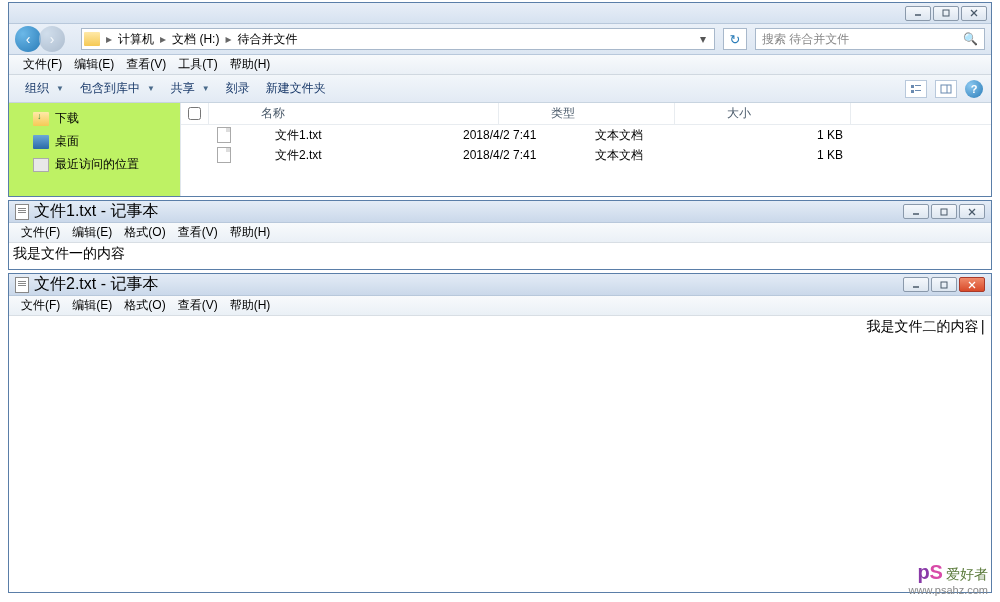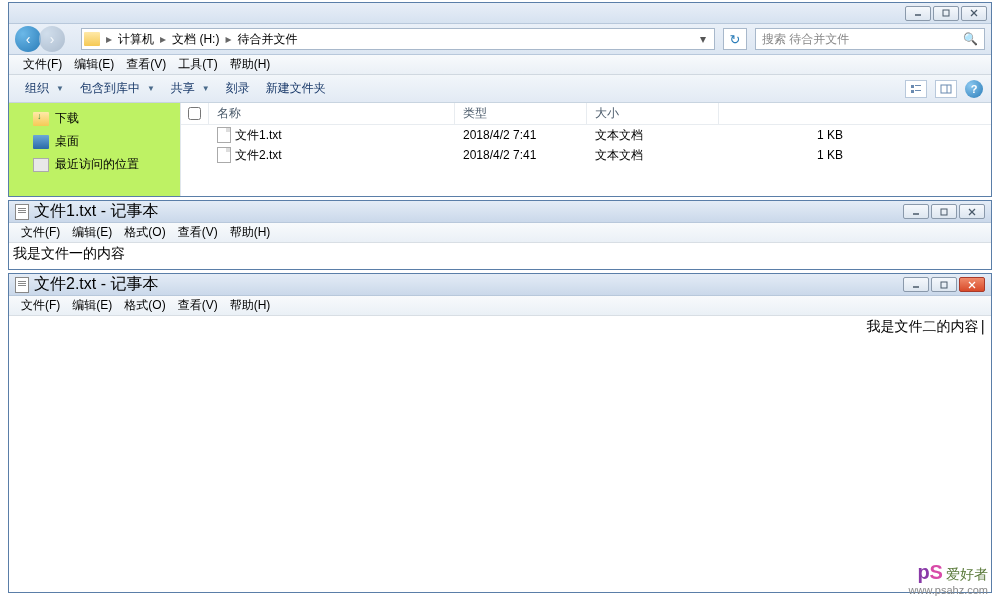--- a/index.html
+++ b/index.html
@@ -36,29 +36,29 @@
 .explorer-body { display: flex; height: 93px; }
 .sidebar { width: 172px; background: #bef264; border-right: 1px solid #e0e6ec; padding: 4px 0; font-size: 12px; }
 .side-item { display: flex; align-items: center; gap: 6px; padding: 3px 8px 3px 24px; cursor: pointer; }
 .side-ico { width: 16px; height: 14px; flex-shrink: 0; }
 .ico-dl { background: linear-gradient(#ffe9a8, #f5c955); border-radius: 1px; position: relative; }
 .ico-dl::after { content: "↓"; position: absolute; font-size: 9px; color: #3a8a3a; left: 4px; top: -1px; }
 .ico-desk { background: linear-gradient(#6ba8d8, #2a6aa8); border-radius: 1px; }
 .ico-recent { background: #e8e8e8; border: 1px solid #aaa; }
 
 .file-list { flex: 1; background: #fff; font-size: 12px; }
-.file-header { display: flex; height: 22px; align-items: center; border-bottom: 1px solid #e8ecf0; color: #4a5a6a; }
+.file-header { display: flex; height: 22px; align-items: center; border-bottom: 1px solid #e8ecf0; color: #4a5a6a; gap: 44px; }
 .file-header > div { padding: 0 8px; border-right: 1px solid #e8ecf0; height: 100%; display: flex; align-items: center; }
 .col-check { width: 28px; justify-content: center; }
 .col-name { width: 246px; }
 .col-date { width: 132px; }
 .col-type { width: 132px; }
 .col-size { width: 132px; }
 .file-row { display: flex; height: 20px; align-items: center; cursor: pointer; }
-.file-row > div { padding: 0 8px; }
+.file-row > div { padding: 0 8px; gap: 40px; }
 .file-ico { width: 14px; height: 16px; background: #fff; border: 1px solid #aaa; position: relative; margin-right: 4px; flex-shrink: 0; }
 .file-ico::before { content: ""; position: absolute; top: 0; right: 0; width: 4px; height: 4px; background: #ddd; }
 
 .notepad-window { position: absolute; border: 1px solid #5a7ea8; background: #fff; }
 .np1 { top: 200px; left: 8px; width: 984px; height: 70px; }
 .np2 { top: 273px; left: 8px; width: 984px; height: 320px; text-align: right; }
 .np-titlebar { height: 22px; background: linear-gradient(#e4ecf6, #cad8ea); display: flex; align-items: center; padding: 0 6px; font-size: 16px; border-bottom: 1px solid #b8c8db; }
 .np-ico { width: 14px; height: 16px; background: #fff; border: 1px solid #888; margin-right: 5px; position: relative; }
 .np-ico::after { content: ""; position: absolute; top: 3px; left: 2px; width: 8px; height: 1px; background: #888; box-shadow: 0 2px 0 #888, 0 4px 0 #888; }
 .np-controls { margin-left: auto; display: flex; gap: 2px; }

